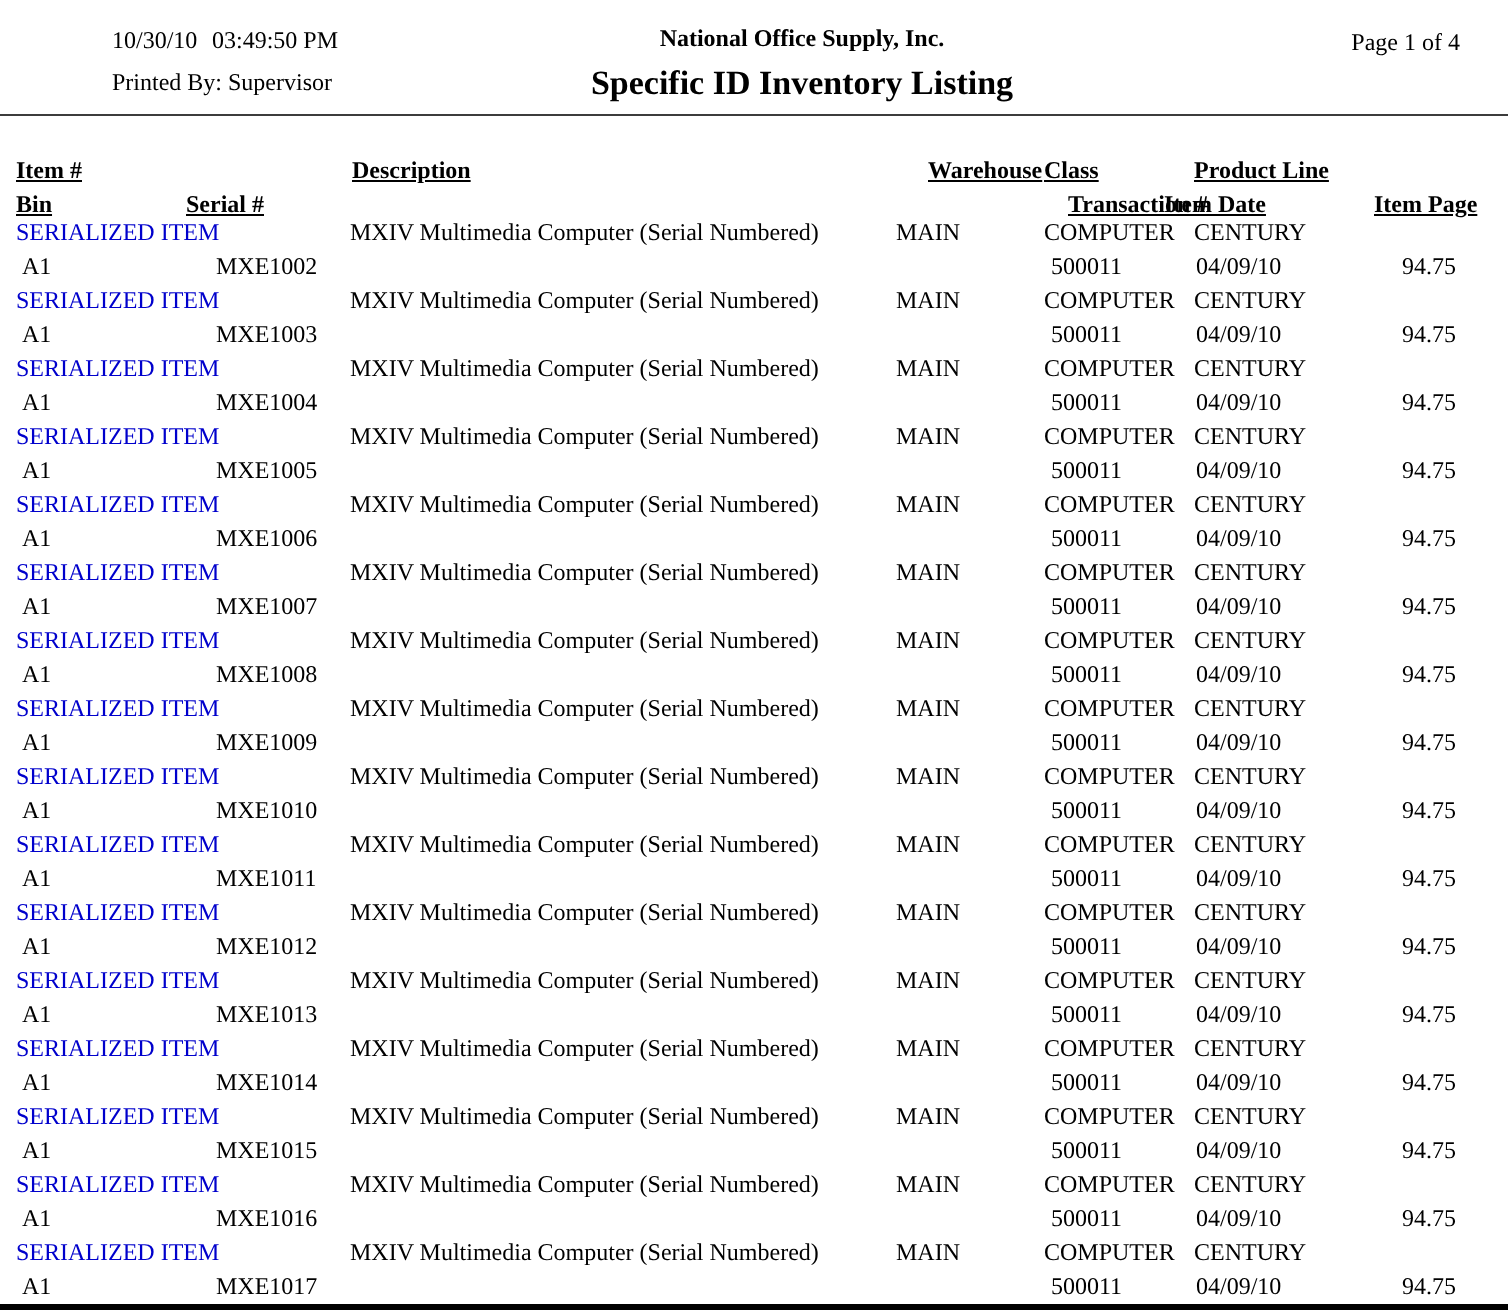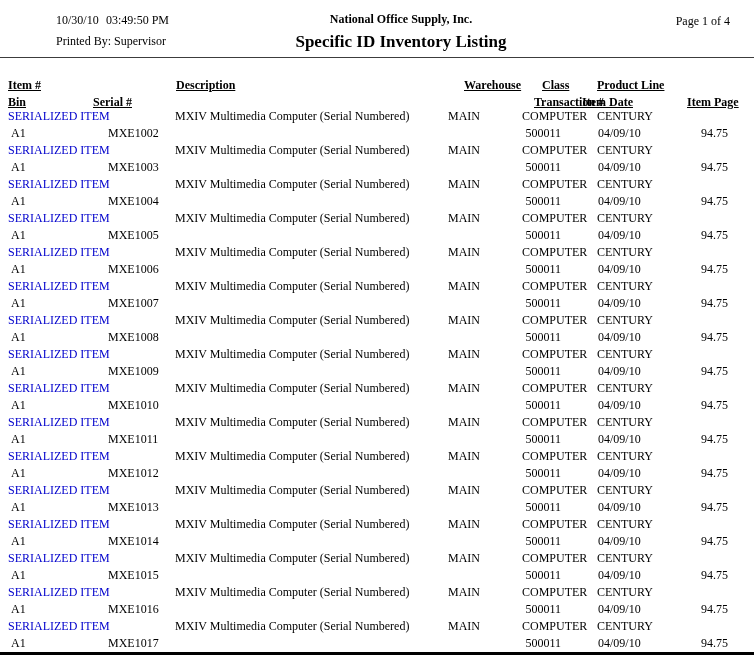--- a/index.html
+++ b/index.html
@@ -14,21 +14,21 @@
   .r-time{left:58px;top:12px;}
   .r-company{left:0;right:0;top:11px;text-align:center;font-weight:bold;}
   .r-page{right:24px;top:13px;}
   .r-printedby{left:8px;top:33px;}
   .r-title{left:0;right:0;top:31px;text-align:center;font-weight:bold;font-size:17px;line-height:22px;}
   .rule-top{position:absolute;left:0;top:57px;width:754px;height:1px;background:#3c3c3c;}
   .rule-bottom{position:absolute;left:0;top:652px;width:754px;height:3px;background:#000;}
   
   .hc{position:absolute;font-weight:bold;text-decoration:underline;white-space:nowrap;line-height:17px;}
   .hr1{top:77px;} .hr2{top:94px;}
-  .hc-item{left:8px;} .hc-desc{left:176px;text-decoration:underline;} .hc-wh{left:464px;} .hc-class{left:542px;text-decoration:underline;} .hc-pl{left:597px;text-align:right;}
+  .hc-item{left:8px;} .hc-desc{left:176px;text-decoration:underline;} .hc-wh{left:464px;} .hc-class{left:522px;text-decoration:underline;} .hc-pl{left:597px;text-align:right;}
   .hc-bin{left:8px;} .hc-serial{left:93px;} .hc-trans{left:534px;} .hc-idate{left:582px;} .hc-icost{left:687px;}
   
   #rows{position:absolute;top:108px;left:0;right:0;}
   .item-row{position:relative;height:34px;}
   .line{position:absolute;left:0;right:0;height:17px;line-height:17px;}
   .l1{top:0;} .l2{top:17px;}
   .c{position:absolute;white-space:nowrap;}
   .c-itemlink{left:8px;color:#0000CC;cursor:pointer;}
   .c-desc{left:175px;}
   .c-wh{left:448px;}

